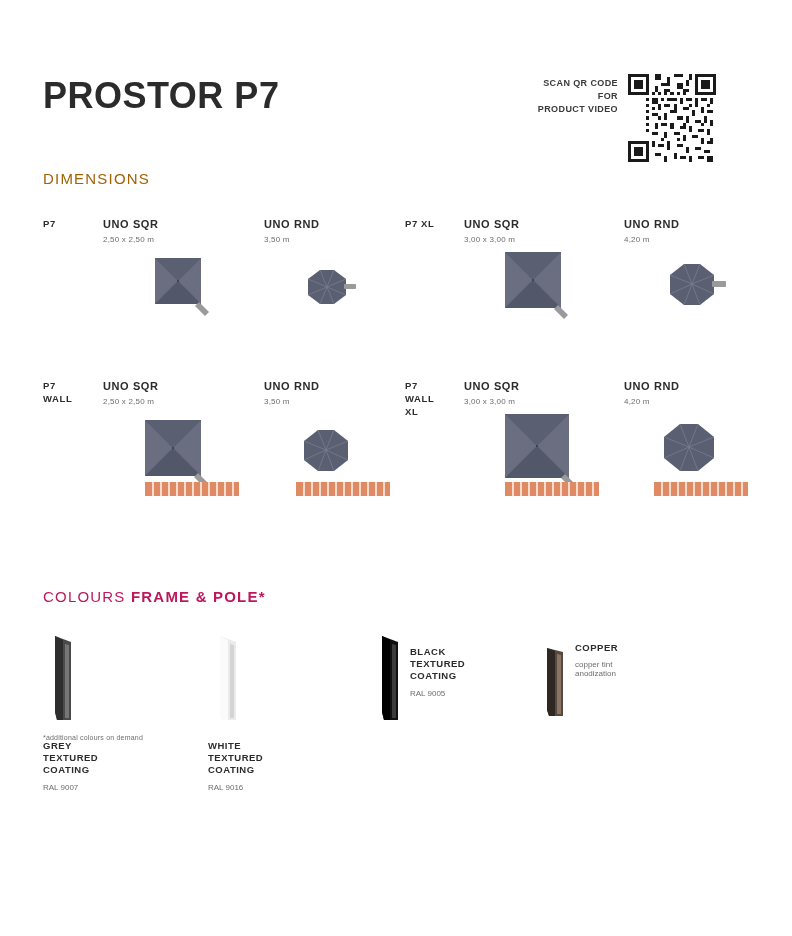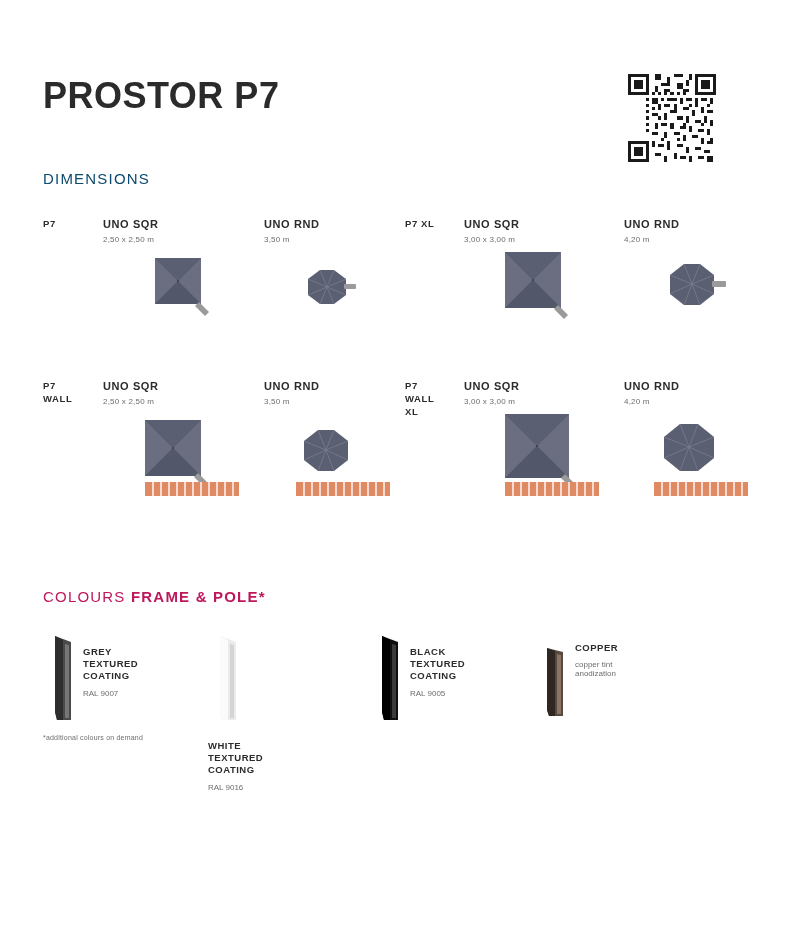--- a/index.html
+++ b/index.html
@@ -43,21 +43,21 @@
   }
   .qr-code svg { display: block; }
 
   
   .section-title {
     position: absolute;
     left: 43px;
     font-size: 15px;
     letter-spacing: 1.2px;
     font-weight: 300;
-    color: #0c4a6e;
+    color: #a16207;
   }
   .section-title.dims { top: 170px; }
   .colours-title {
     position: absolute;
     left: 43px; top: 588px;
     font-size: 15px;
     letter-spacing: 1.2px;
     color: #be185d;
     font-weight: 300;
   }
@@ -116,20 +116,25 @@
 </style>
 </head>
 <body>
 
 <div class="page">
 
   <div class="header">
     <div class="title">PROSTOR P7</div>
 
     <div class="qr-block">
+      <div class="qr-caption">
+        <div>SCAN QR CODE</div>
+        <div>FOR</div>
+        <div>PRODUCT VIDEO</div>
+      </div>
       <div class="qr-code">
         <svg width="88" height="88" viewBox="0 0 29 29" shape-rendering="crispEdges">
           <rect width="29" height="29" fill="#ffffff"></rect>
           <g fill="#1a1a1a">
 
             <rect x="0" y="0" width="7" height="1"></rect>
               <rect x="0" y="6" width="7" height="1"></rect>
             <rect x="0" y="0" width="1" height="7"></rect>
               <rect x="6" y="0" width="1" height="7"></rect>
             <rect x="2" y="2" width="3" height="3"></rect>
@@ -465,21 +470,21 @@
       </div>
     </div>
   </div>
 
   <div class="colours-title">
     <span>COLOURS </span><b>FRAME &amp; POLE*</b>
   </div>
 
   <div class="colour-row">
 
-    <div class="colour-item" style="left:0px;">
+    <div class="colour-item" style="left:0px;flex-direction:column;">
       <div>
         <svg width="40" height="90" viewBox="0 0 40 90">
           <path d="M12 4 L28 10 L28 88 L14 88 L12 80 Z" fill="#4a4a4a"></path>
           <path d="M12 4 L20 8 L20 88 L14 88 L12 80 Z" fill="#2e2e2e"></path>
           <path d="M22 12 L26 13 L26 86 L22 86 Z" fill="#767676"></path>
         </svg>
       </div>
       <div class="colour-text">
         <div class="colour-name">GREY</div>
         <div class="colour-name">TEXTURED</div>

